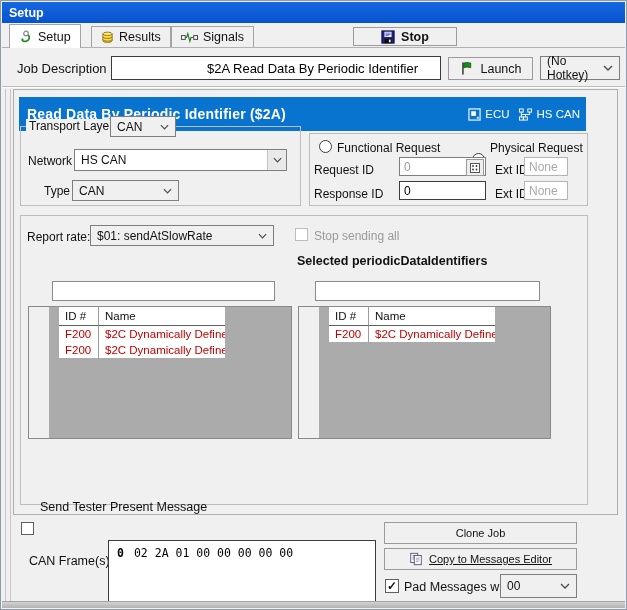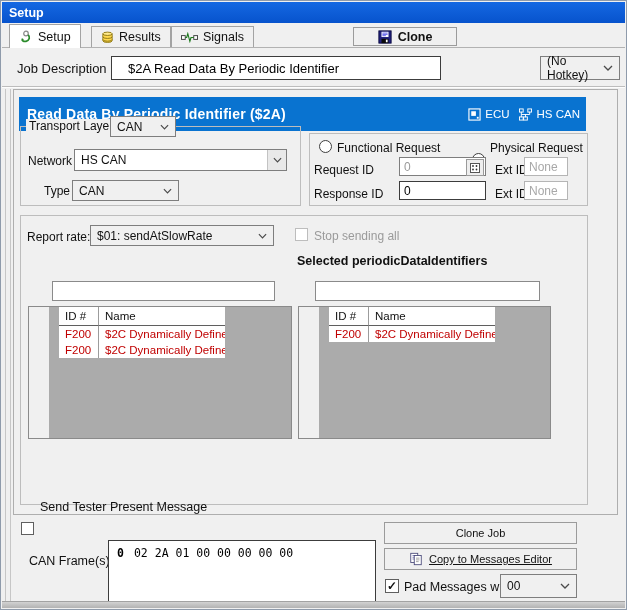--- a/index.html
+++ b/index.html
@@ -20,21 +20,21 @@
   #tab-setup{left:8px;}
   #tab-results{left:90px;text-align:center;}
   #tab-signals{left:170px;}
   .btn{background:#f0f0f0;border:1px solid #9b9b9b;display:flex;align-items:center;
        justify-content:center;gap:6px;font-size:11px;color:#111;cursor:default;}
   #save-btn{left:352px;top:26px;width:104px;height:19px;font-weight:bold;font-size:12.5px;}
 
   
   #job-label{left:16px;top:60px;font-size:13px;color:#111;}
   #job-input{left:110px;top:55px;width:330px;height:24px;border:1px solid #3c3c3c;background:#fff;
-             font-size:13px;font-family:"Liberation Sans",sans-serif;padding:0 16px;color:#000;}
+             font-size:13px;font-family:"Liberation Sans",sans-serif;padding:0 22px;color:#000;text-align:right;}
   #launch-btn{left:447px;top:56px;width:85px;height:23px;font-size:12.5px;}
   #hotkey-select{left:539px;top:55px;width:80px;height:24px;}
   #groove1{left:1px;top:85px;width:623px;height:2px;border-top:1px solid #bdbdbd;border-bottom:1px solid #fdfdfd;}
 
   
   #splitter{left:4px;top:88px;width:6px;height:514px;border-left:1px solid #c6c6c6;border-right:1px solid #c6c6c6;}
   #panel{left:12px;top:88px;width:605px;height:426px;background:#f0f0f0;border:1px solid #aeaeae;}
 
   #section-header{left:5px;top:7px;width:567px;height:34px;background:#0973d0;color:#fff;
                   display:flex;align-items:center;padding-left:8px;}
@@ -176,26 +176,35 @@
   <div class="abs btn" id="save-btn">
     <span>
       <svg width="14" height="14" viewBox="0 0 16 16">
         <rect x="1" y="1" width="14" height="14" fill="#22227e" stroke="#00003a"></rect>
         <rect x="4" y="2" width="8" height="6" fill="#fff"></rect>
         <path d="M5 3.5 h6 M5 5 h6 M5 6.5 h4" stroke="#4a4ae8" stroke-width="1"></path>
         <rect x="4" y="10" width="8" height="5" fill="#0a0a0a"></rect>
         <rect x="9" y="11" width="2" height="3" fill="#fff"></rect>
       </svg>
     </span>
-    <span>Clone</span>
+    <span>Stop</span>
   </div>
   <div class="abs" id="tabline"></div>
 
   <div class="abs lbl" id="job-label" style="font-size:13px">Job Description</div>
   <input class="abs" id="job-input" value="$2A Read Data By Periodic Identifier" style="">
+  <div class="abs btn" id="launch-btn">
+    <span>
+      <svg width="15" height="15" viewBox="0 0 16 16">
+        <rect x="3.4" y="1.5" width="1.6" height="13" fill="#3a3a3a"></rect>
+        <path d="M5 2.2 q3.5 -1.4 7.5 0 v5 q-4 -1.4 -7.5 0 z" fill="#1c8a1c" stroke="#0a530a" stroke-width="0.8"></path>
+      </svg>
+    </span>
+    <span>Launch</span>
+  </div>
   <div class="abs sel" id="hotkey-select">
     <span>(No Hotkey)</span>
     <span>
       <svg width="10" height="6" viewBox="0 0 10 6">
           <path d="M1 1 L5 5 L9 1" fill="none" stroke="#4a4a4a" stroke-width="1.3"></path>
         </svg>
     </span>
   </div>
   <div class="abs" id="groove1"></div>
 

